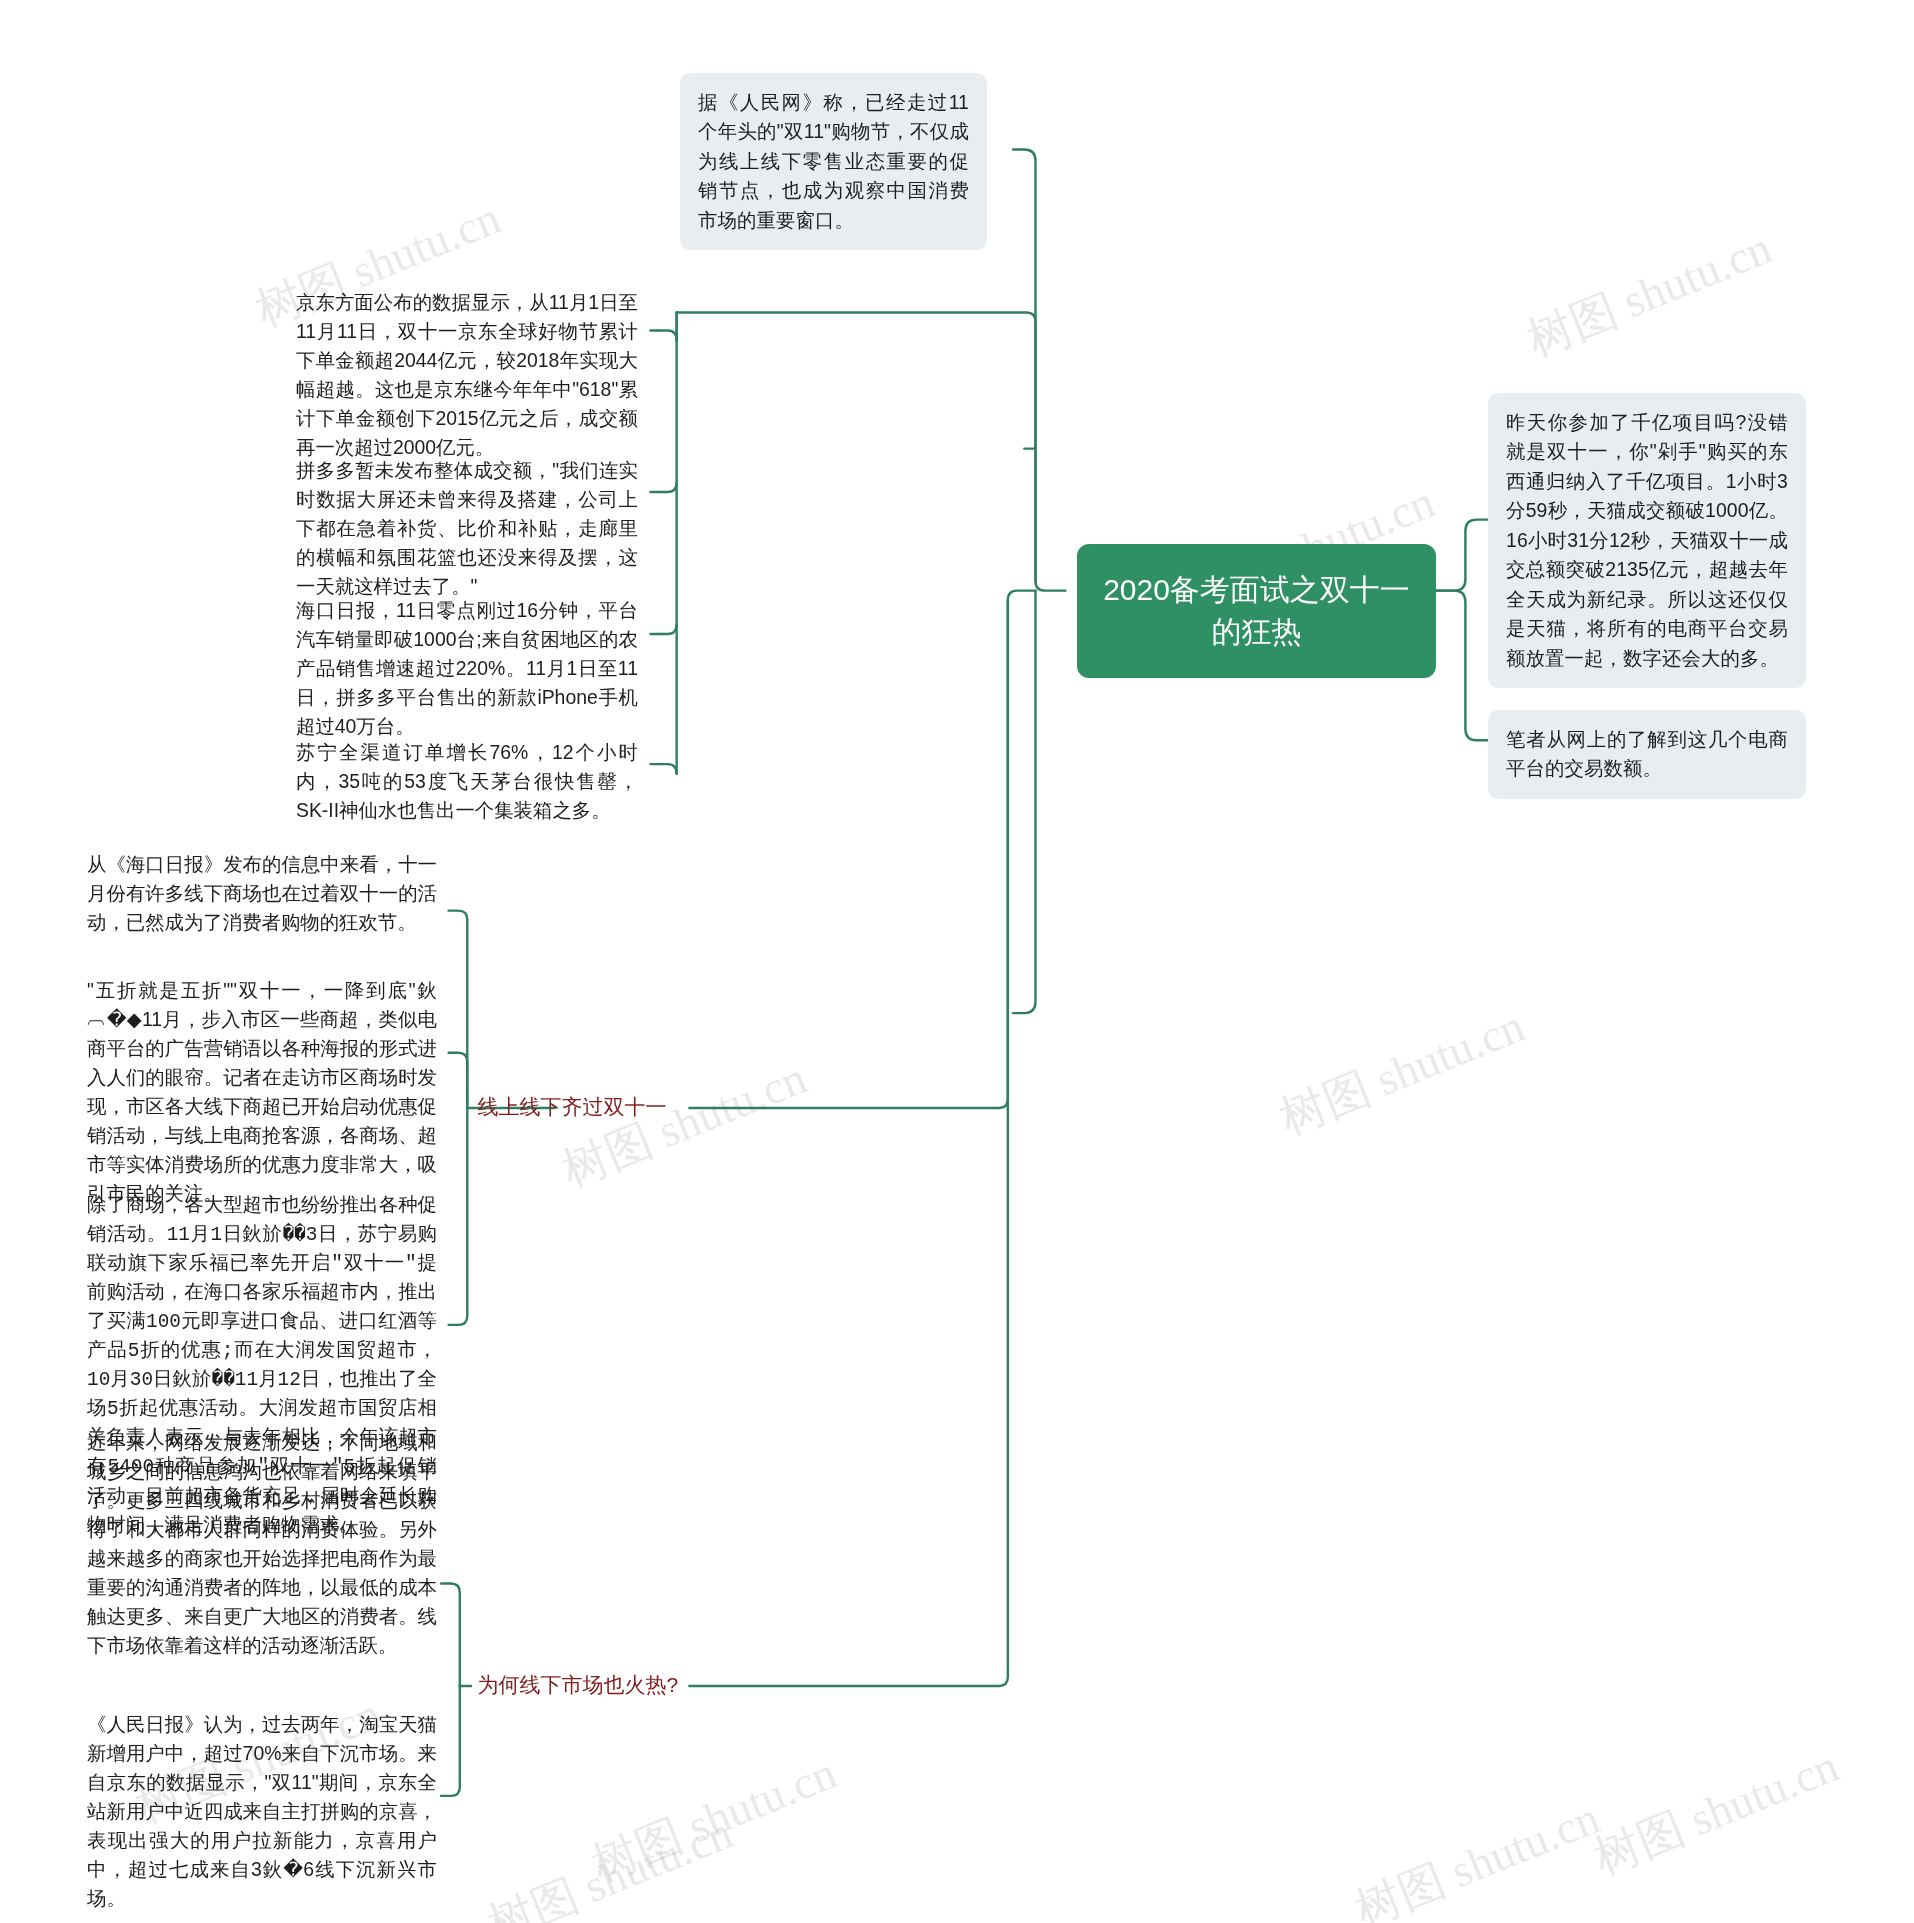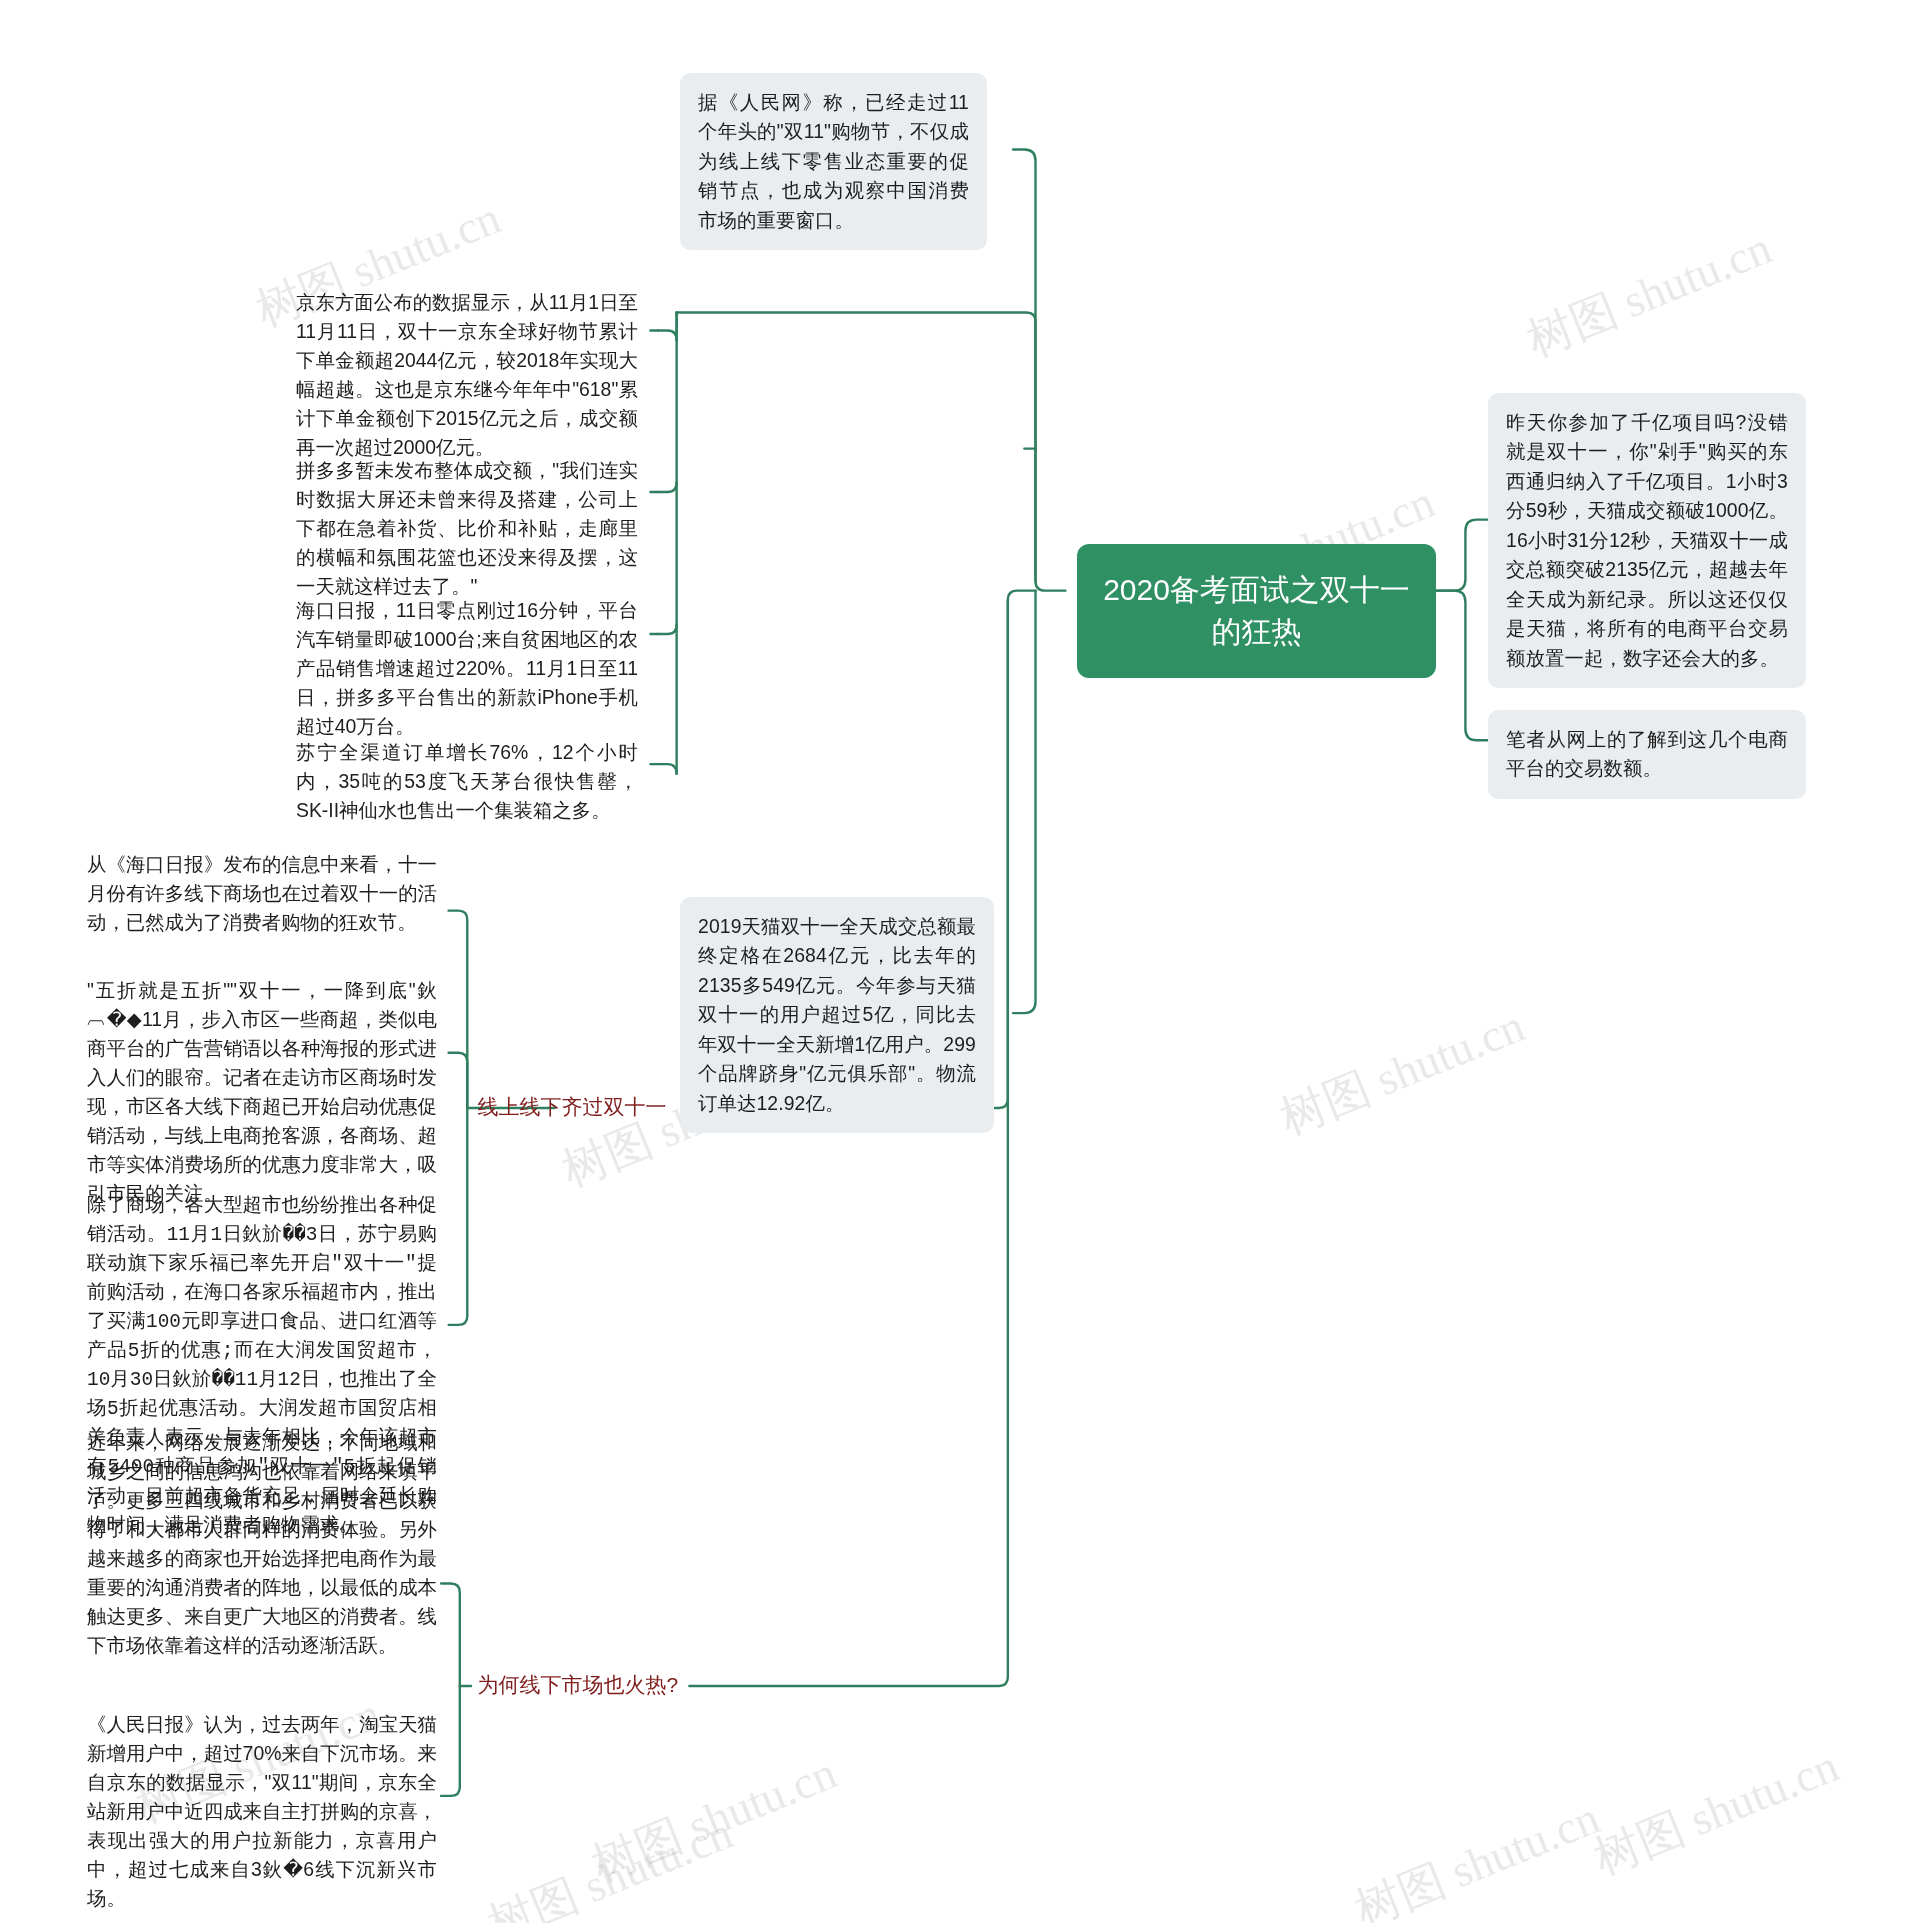--- a/index.html
+++ b/index.html
@@ -147,21 +147,20 @@
   </svg>
 
   <div class="node root" style="left:1077px; top:544px; width:359px;">2020备考面试之双十一的狂热</div>
 
   <div class="node leaf" style="left:680px; top:73px; width:307px;">据《人民网》称，已经走过11个年头的"双11"购物节，不仅成为线上线下零售业态重要的促销节点，也成为观察中国消费市场的重要窗口。</div>
 
   <div class="node leaf" style="left:1488px; top:393px; width:318px;">昨天你参加了千亿项目吗?没错就是双十一，你"剁手"购买的东西通归纳入了千亿项目。1小时3分59秒，天猫成交额破1000亿。16小时31分12秒，天猫双十一成交总额突破2135亿元，超越去年全天成为新纪录。所以这还仅仅是天猫，将所有的电商平台交易额放置一起，数字还会大的多。</div>
 
   <div class="node leaf" style="left:1488px; top:710px; width:318px;">笔者从网上的了解到这几个电商平台的交易数额。</div>
 
-  <div class="node leaf" style="left:680px; top:897px; width:314px;">2019天猫双十一全天成交总额最终定格在2684亿元，比去年的2135多549亿元。今年参与天猫双十一的用户超过5亿，同比去年双十一全天新增1亿用户。299个品牌跻身"亿元俱乐部"。物流订单达12.92亿。</div>
 
   <div class="node plain" style="left:284px; top:277px; width:366px;">京东方面公布的数据显示，从11月1日至11月11日，双十一京东全球好物节累计下单金额超2044亿元，较2018年实现大幅超越。这也是京东继今年年中"618"累计下单金额创下2015亿元之后，成交额再一次超过2000亿元。</div>
 
   <div class="node plain" style="left:284px; top:445px; width:366px;">拼多多暂未发布整体成交额，"我们连实时数据大屏还未曾来得及搭建，公司上下都在急着补货、比价和补贴，走廊里的横幅和氛围花篮也还没来得及摆，这一天就这样过去了。"</div>
 
   <div class="node plain" style="left:284px; top:585px; width:366px;">海口日报，11日零点刚过16分钟，平台汽车销量即破1000台;来自贫困地区的农产品销售增速超过220%。11月1日至11日，拼多多平台售出的新款iPhone手机超过40万台。</div>
 
   <div class="node plain" style="left:284px; top:727px; width:366px;">苏宁全渠道订单增长76%，12个小时内，35吨的53度飞天茅台很快售罄，SK-II神仙水也售出一个集装箱之多。</div>
 
   <div class="node branch-label" style="left:470px; top:1088px;">线上线下齐过双十一</div>

